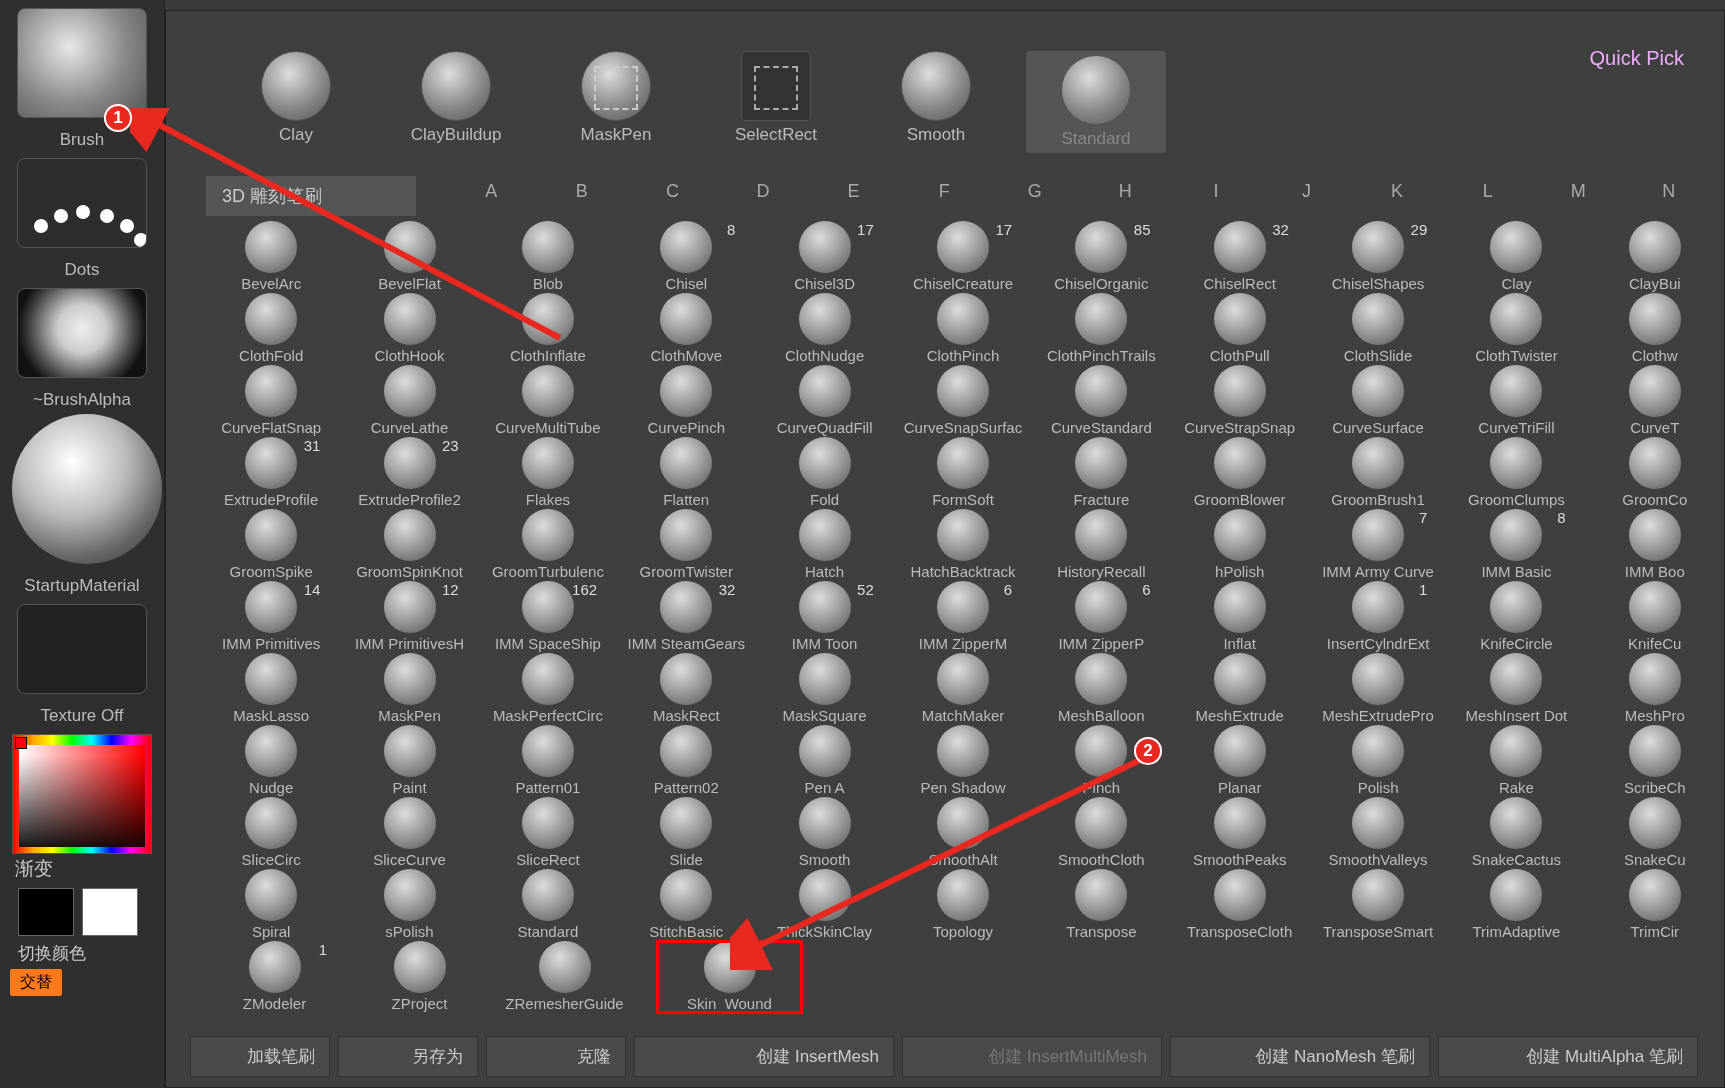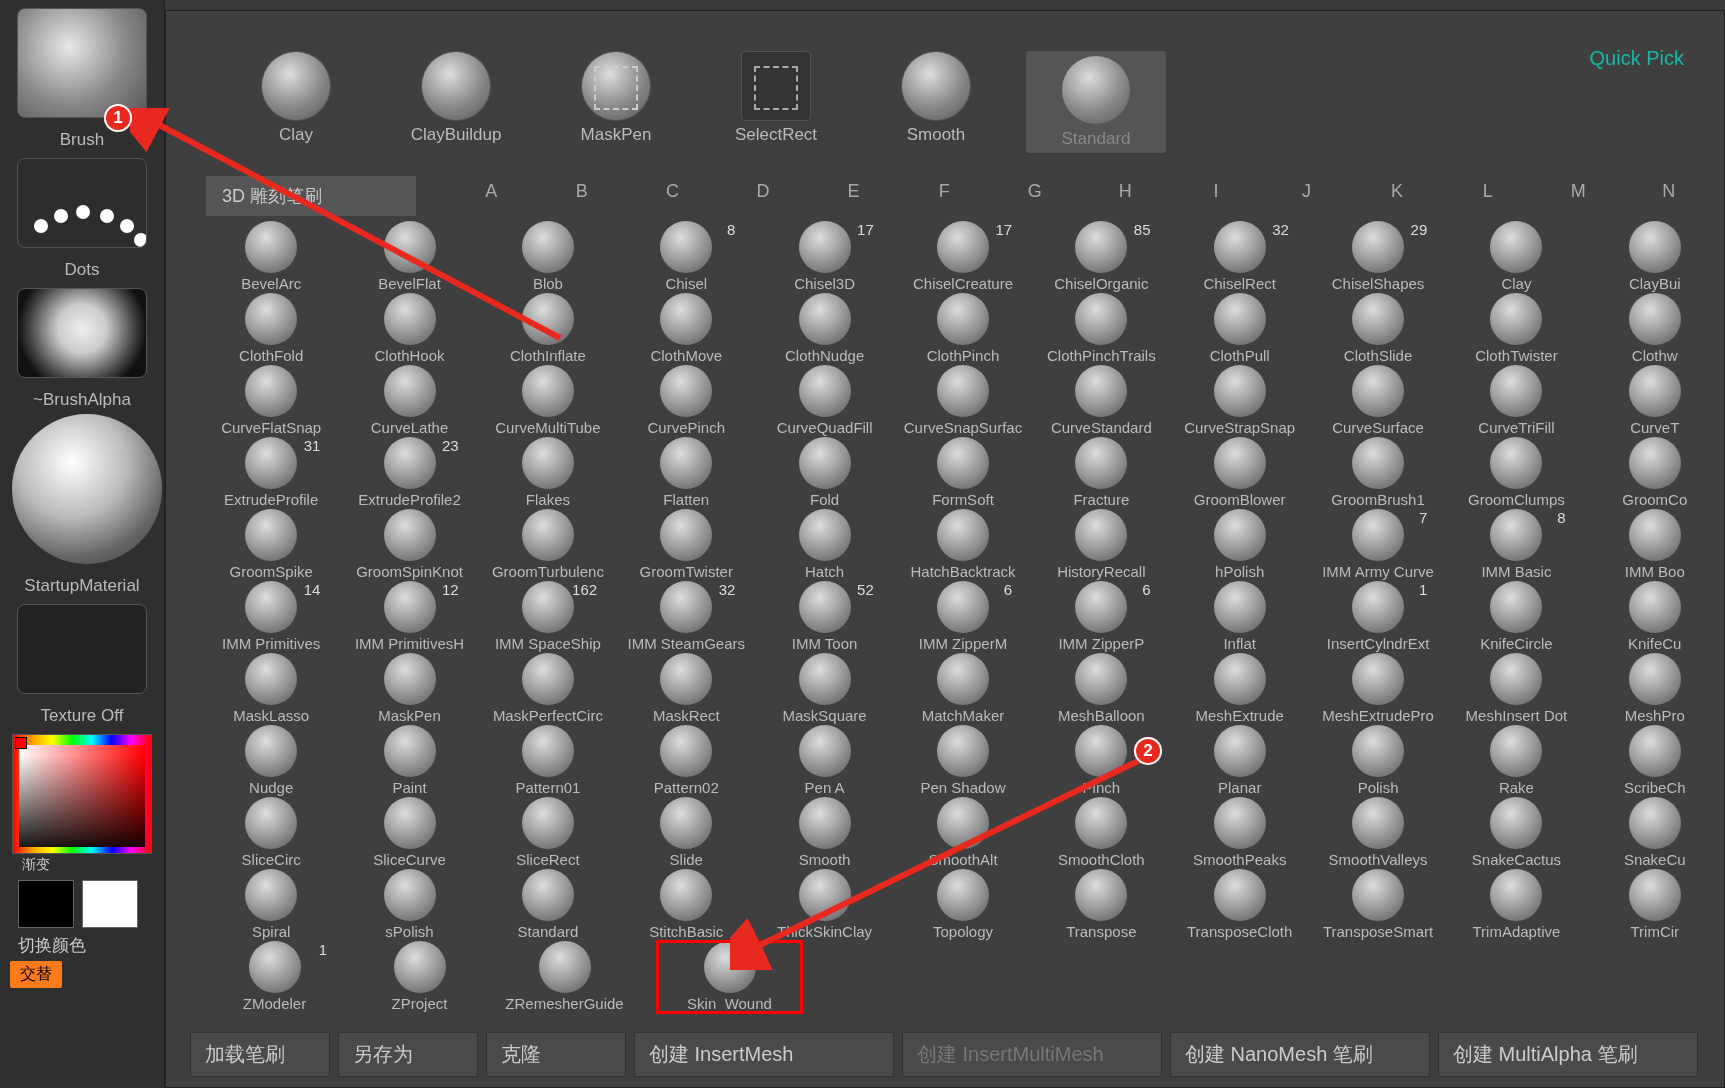--- a/index.html
+++ b/index.html
@@ -12,30 +12,30 @@
 .tool-slot.small .thumb { height:90px; }
 .tool-slot .lbl { font-size:17px; color:#bbb; margin-top:12px; }
 .thumb.dots { background:#2d2d2d; }
 .thumb.dots::before { content:""; position:absolute; left:16px; top:60px; width:14px; height:14px; background:#fff; border-radius:50%; box-shadow:20px -10px 0 #fff,42px -14px 0 #fff,66px -10px 0 #fff,86px 0 0 #fff,100px 14px 0 #fff; }
 .thumb.alpha { background:radial-gradient(circle at 50% 45%,#eee 0%,#ccc 30%,#444 65%,#111 80%); }
 .thumb.tex   { background:#222; }
 .thumb.mat   { width:150px; height:150px; border-radius:75px; background:radial-gradient(circle at 40% 32%,#fff,#bbb 40%,#666 70%,#333); border:none; }
 .colorpick { width:140px; height:120px; margin:8px auto 2px; background:linear-gradient(to right,red,orange,yellow,lime,cyan,blue,magenta,red); position:relative; border:1px solid #555; }
 .colorpick::before{ content:""; position:absolute; inset:10px 6px 6px 6px; background:linear-gradient(to bottom,rgba(255,255,255,0) 0%,rgba(255,255,255,0) 10%,rgba(0,0,0,.9) 100%),linear-gradient(to right,#fff,#f00); }
 .colorpick .sw{ position:absolute; top:2px; left:2px; width:12px; height:12px; background:#f00; border:1px solid #000;}
-.cp-label{ font-size:14px; color:#ccc; margin:2px 0 6px 22px;}
+.cp-label{ font-size:19px; color:#ccc; margin:2px 0 6px 15px;}
 .swatches{ display:flex; gap:8px; margin:2px 0 2px 18px;}
 .swatches div{ width:56px; height:48px; border:1px solid #666;}
 .sw-black{ background:#000;} .sw-white{ background:#fff;}
 .switch-lbl{ font-size:17px; margin:6px 0 4px 18px;}
 .alt-btn{ display:inline-block; margin-left:10px; padding:3px 10px; background:#ff7a1a; color:#000; font-size:16px; border-radius:2px;text-align:right;}
 
 
 .panel { position:absolute; left:165px; top:10px; right:0; bottom:0; background:#3f3f3f; border:1px solid #222; }
-.quickpick { position:absolute; right:40px; top:36px; font-size:20px; color:#14b8a6; }
+.quickpick { position:absolute; right:40px; top:36px; font-size:20px; color:#f0abfc; }
 .quickrow { position:absolute; top:40px; left:60px; display:flex; gap:20px; }
 .qp-item { width:140px; text-align:center; }
 .qp-item .qi { width:70px; height:70px; margin:0 auto; border-radius:35px; background:radial-gradient(circle at 40% 32%,#ddd,#888 55%,#555); border:1px solid #555; }
 .qp-item.sel { background:#555; border-radius:4px; padding:4px 0;}
 .qp-item .ql { font-size:17px; color:#bbb; margin-top:4px; }
 .qp-item.sel .ql{color:#888;}
 .qi.msk::after{content:"";display:block;width:40px;height:40px;border:2px dashed #ccc;margin:14px auto 0;}
 .qi.rect{background:#333;border-radius:4px;}
 .qi.rect::after{content:"";display:block;width:40px;height:40px;border:2px dashed #aaa;margin:14px auto 0;}
 
@@ -47,21 +47,21 @@
 .grid{ position:absolute; top:210px; left:36px; right:0; }
 .row{ display:flex; }
 .cell{ width:145px; height:72px; text-align:center; position:relative; cursor:pointer; }
 .cell .ci{ width:52px; height:52px; margin:0 auto; border-radius:26px; background:radial-gradient(circle at 40% 32%,#ddd,#999 50%,#555); }
 .cell .cl{ font-size:15px; color:#bbb; margin-top:2px; white-space:nowrap; overflow:hidden;}
 .cell .badge{ position:absolute; top:0; right:20px; font-size:15px; color:#ddd;}
 .cell.hl{ outline:3px solid #f00; outline-offset:-2px;margin-left:20px; }
 
 
 .bottombar{ position:absolute; left:24px; bottom:10px; right:10px; display:flex; gap:8px;}
-.bottombar .bb{ background:#4a4a4a; border:1px solid #333; padding:8px 14px; font-size:20px; color:#ccc; min-width:140px;}
+.bottombar .bb{ background:#4a4a4a; border:1px solid #333; padding:8px 14px; font-size:17px; color:#ccc; min-width:140px;text-align:right;}
 .bottombar .bb.wide{ min-width:260px;}
 .bottombar .bb.dim{ color:#777;}
 
 
 .anno-circle{ position:absolute; width:28px; height:28px; border-radius:14px; background:#e9281f; color:#fff; font-size:17px; font-weight:bold; text-align:center; line-height:28px; z-index:50; box-shadow:0 0 0 2px #fff inset;}
 .arrow{ position:absolute; z-index:40; }
 </style>
 </head>
 <body>
 

